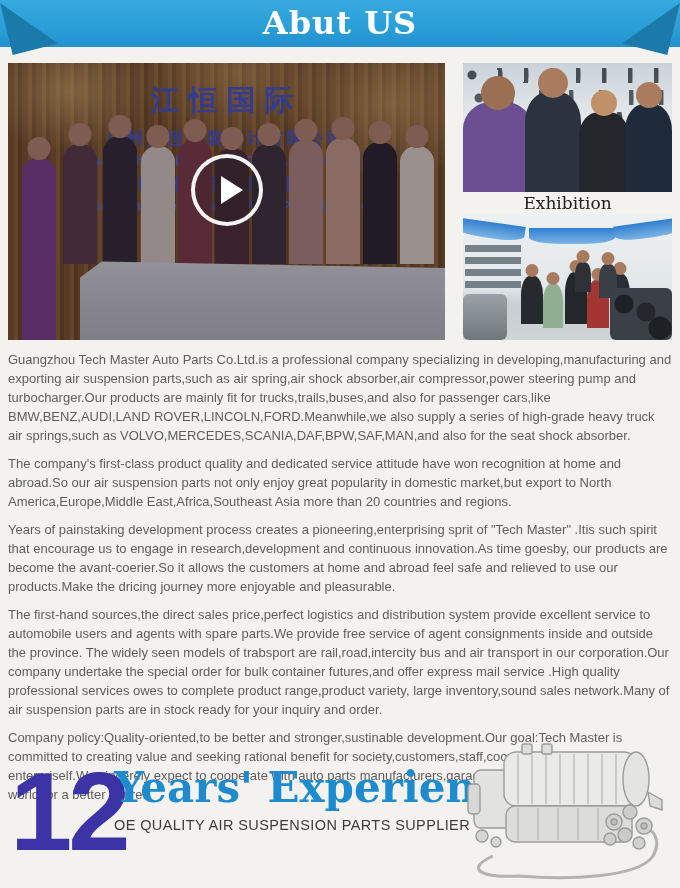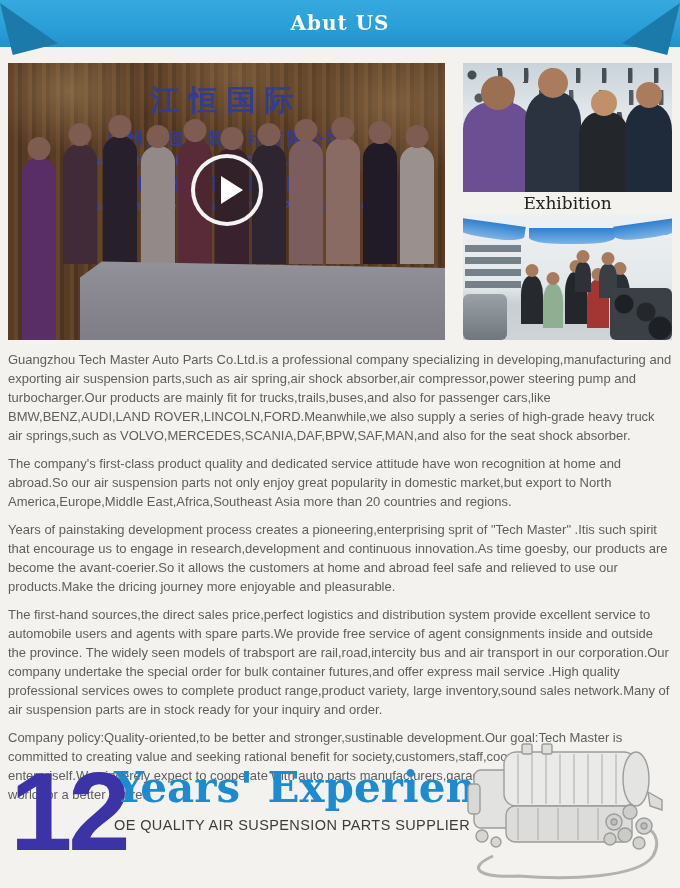--- a/index.html
+++ b/index.html
@@ -8,21 +8,21 @@
 
   
   .ribbon{position:absolute;left:0;top:0;width:680px;height:56px;}
   .ribbon-band{position:absolute;left:0;right:0;top:0;height:47px;
     background:linear-gradient(180deg,#36a9de 0%,#2b9fd8 55%,#2191cd 100%);}
   .fold{position:absolute;top:3px;width:58px;height:52px;background:#1b7aa9;}
   .fold-left{left:0;clip-path:polygon(0 0,100% 78%,22% 100%);}
   .fold-right{right:0;clip-path:polygon(100% 0,78% 100%,0 78%);}
   .ribbon-title{position:absolute;left:0;right:0;top:0;height:47px;line-height:47px;
     text-align:center;color:#fbfdfe;font-family:"DejaVu Serif","Liberation Serif",serif;
-    font-weight:bold;font-size:20px;letter-spacing:1px;}
+    font-weight:bold;font-size:32px;letter-spacing:1px;}
 
   
   .main-photo{position:absolute;left:8px;top:63px;width:437px;height:277px;overflow:hidden;background:#86efac;}
   .wall{position:absolute;inset:0;
     background:
       radial-gradient(ellipse 120px 90px at 14% 10%,rgba(255,214,130,.5),transparent 70%),
       radial-gradient(ellipse 150px 100px at 52% 4%,rgba(255,205,120,.38),transparent 70%),
       radial-gradient(ellipse 160px 110px at 88% 14%,rgba(255,210,125,.45),transparent 70%),
       repeating-linear-gradient(90deg,#7c5527 0 6px,#8f6430 6px 10px,#6b4a20 10px 14px);}
   .wall-text{position:absolute;left:0;right:0;top:18px;text-align:center;color:#4a5fd8;z-index:2;}

